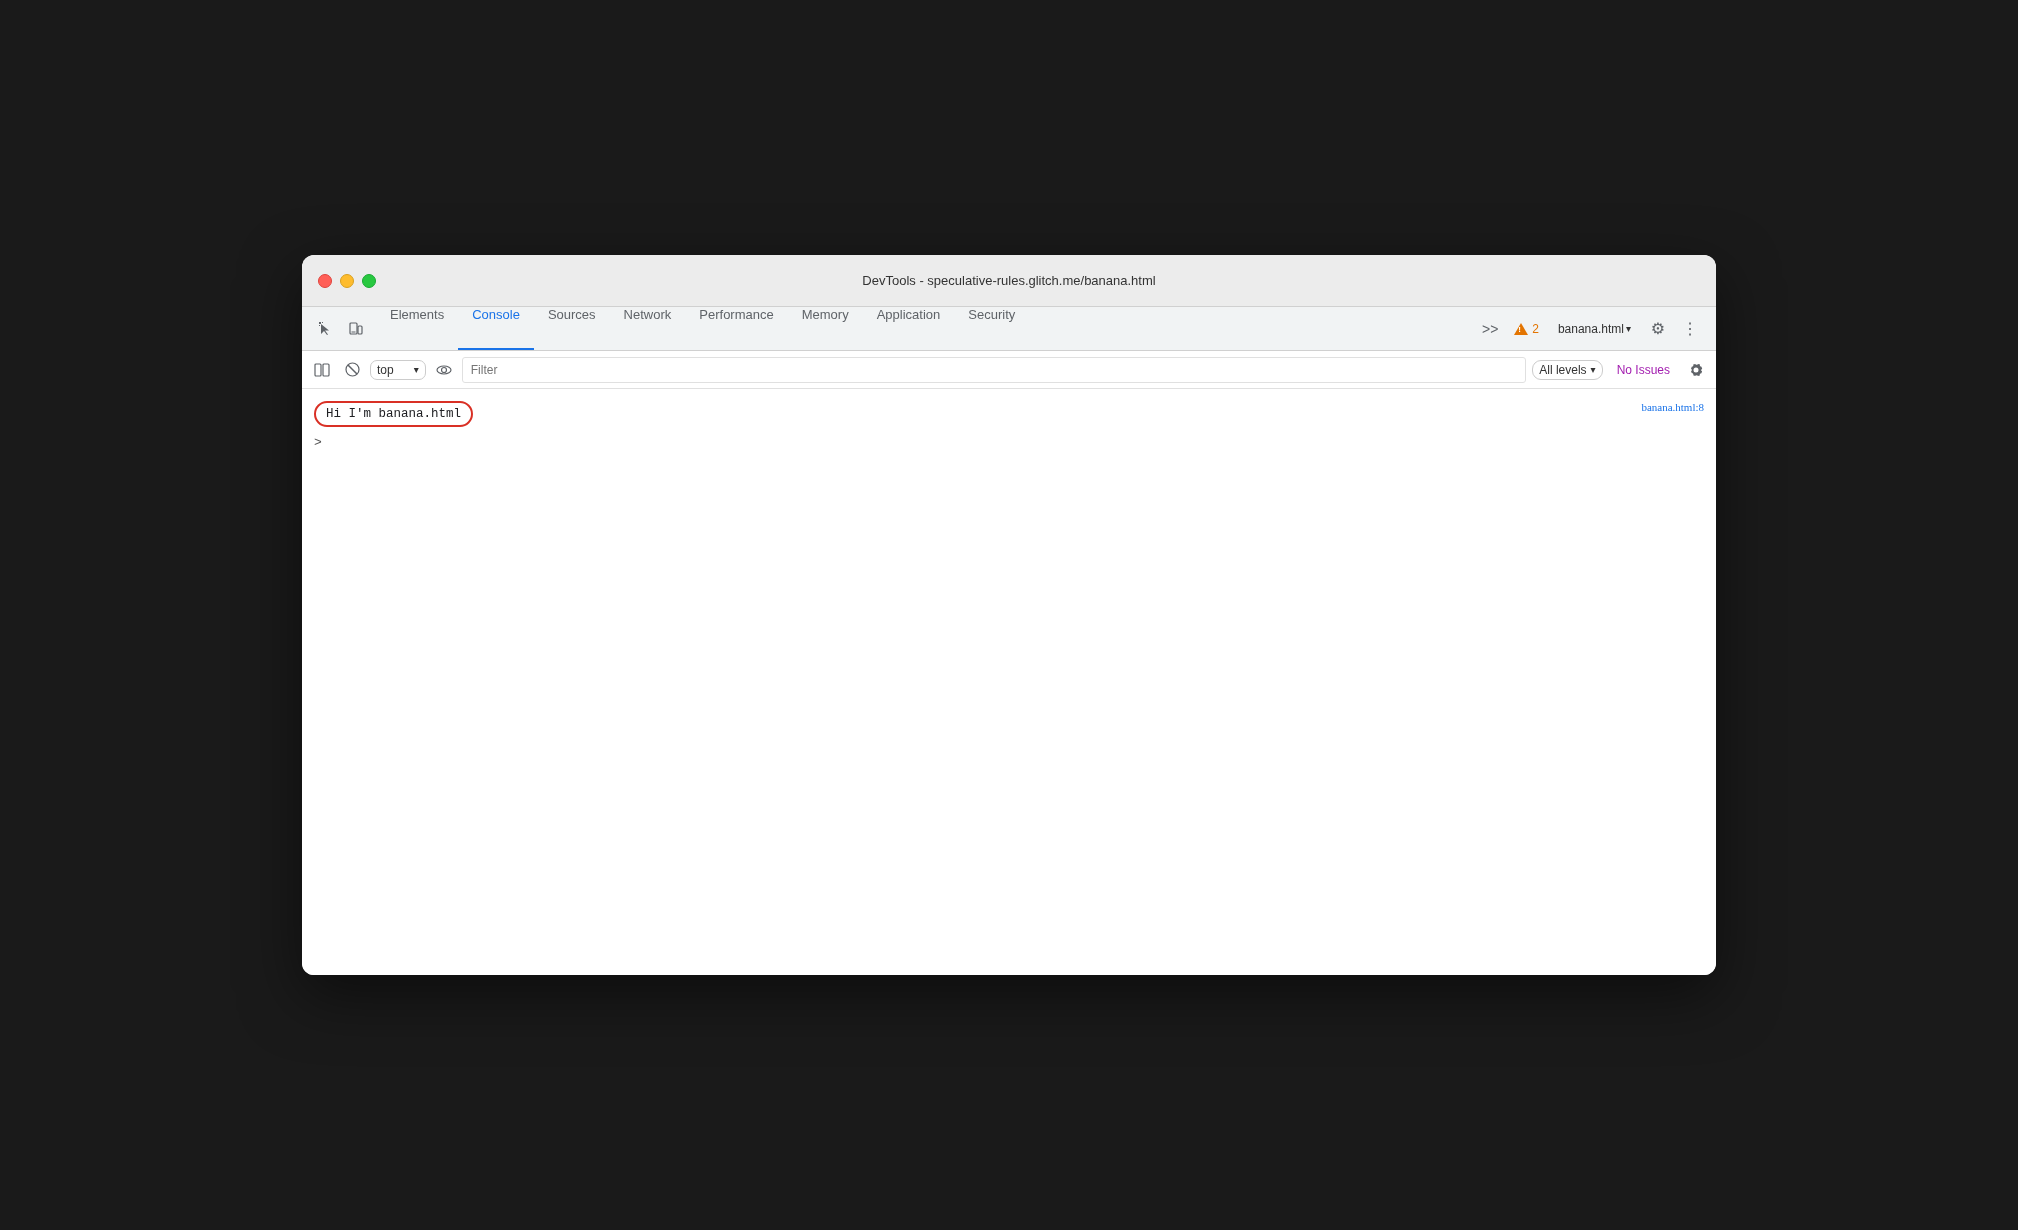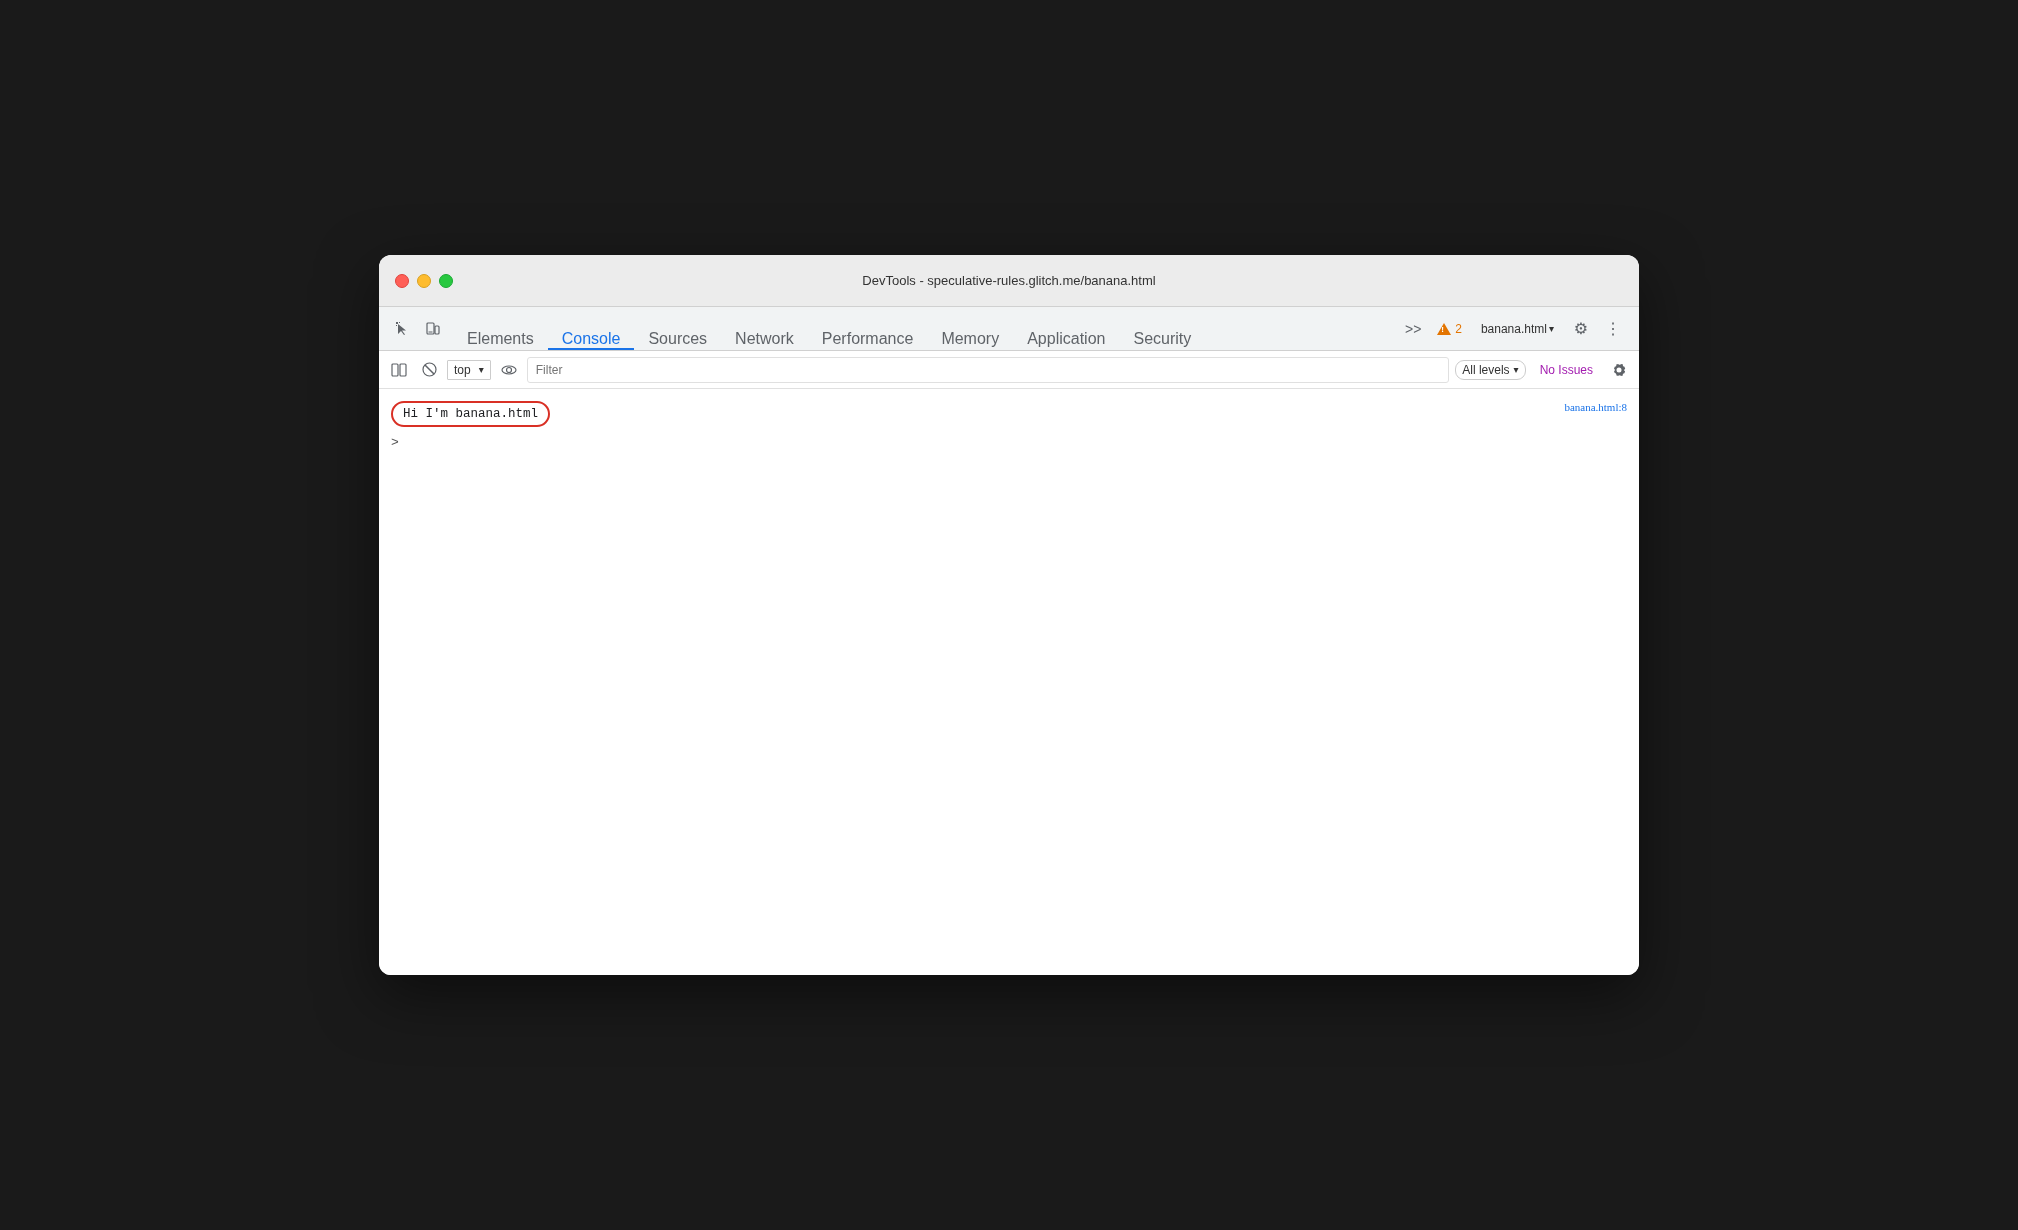--- a/index.html
+++ b/index.html
@@ -6,21 +6,21 @@
     body {
       background: #1a1a1a;
       display: flex;
       align-items: center;
       justify-content: center;
       min-height: 100vh;
       font-family: -apple-system, BlinkMacSystemFont, 'Segoe UI', sans-serif;
     }
 
     .devtools-window {
-      width: 1260px;
+      width: 1414px;
       height: 720px;
       background: #ffffff;
       border-radius: 12px;
       box-shadow: 0 20px 60px rgba(0,0,0,0.5);
       display: flex;
       flex-direction: column;
       overflow: hidden;
     }
 
     
@@ -90,23 +90,23 @@
     }
 
     .tabs {
       display: flex;
       align-items: stretch;
       flex: 1;
     }
 
     .tab {
       display: flex;
-      align-items: flex-end;
+      align-items: flex-start;
       padding: 0 14px;
-      font-size: 16px;
+      font-size: 13px;
       color: #5f6368;
       cursor: pointer;
       border-bottom: 2px solid transparent;
       white-space: nowrap;
       font-weight: 400;
     }
     .tab.active {
       color: #1a73e8;
       border-bottom: 2px solid #1a73e8;
       background: transparent;
@@ -213,25 +213,25 @@
       justify-content: center;
       cursor: pointer;
       color: #5f6368;
       border-radius: 3px;
       font-size: 16px;
     }
 
     .context-selector {
       display: flex;
       align-items: center;
-      gap: 6px;
+      gap: 18px;
       font-size: 12px;
       color: #333;
       padding: 2px 6px;
-      border-radius: 1px;
+      border-radius: 7px;
       cursor: pointer;
       border: 1px solid #ccc;
       background: white;
     }
 
     .eye-btn {
       width: 24px;
       height: 24px;
       display: flex;
       align-items: center;

